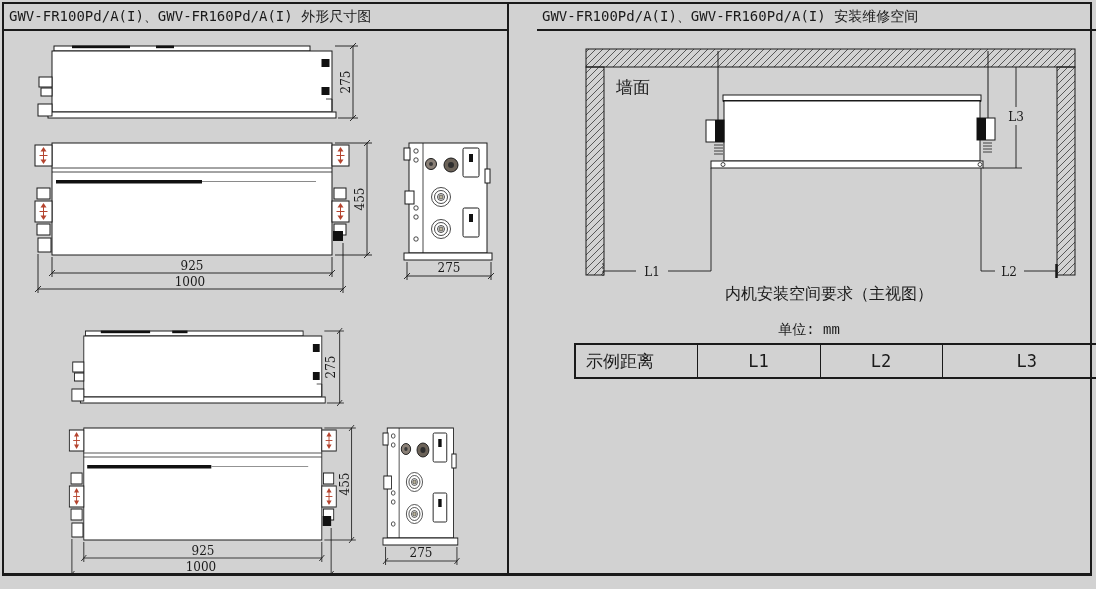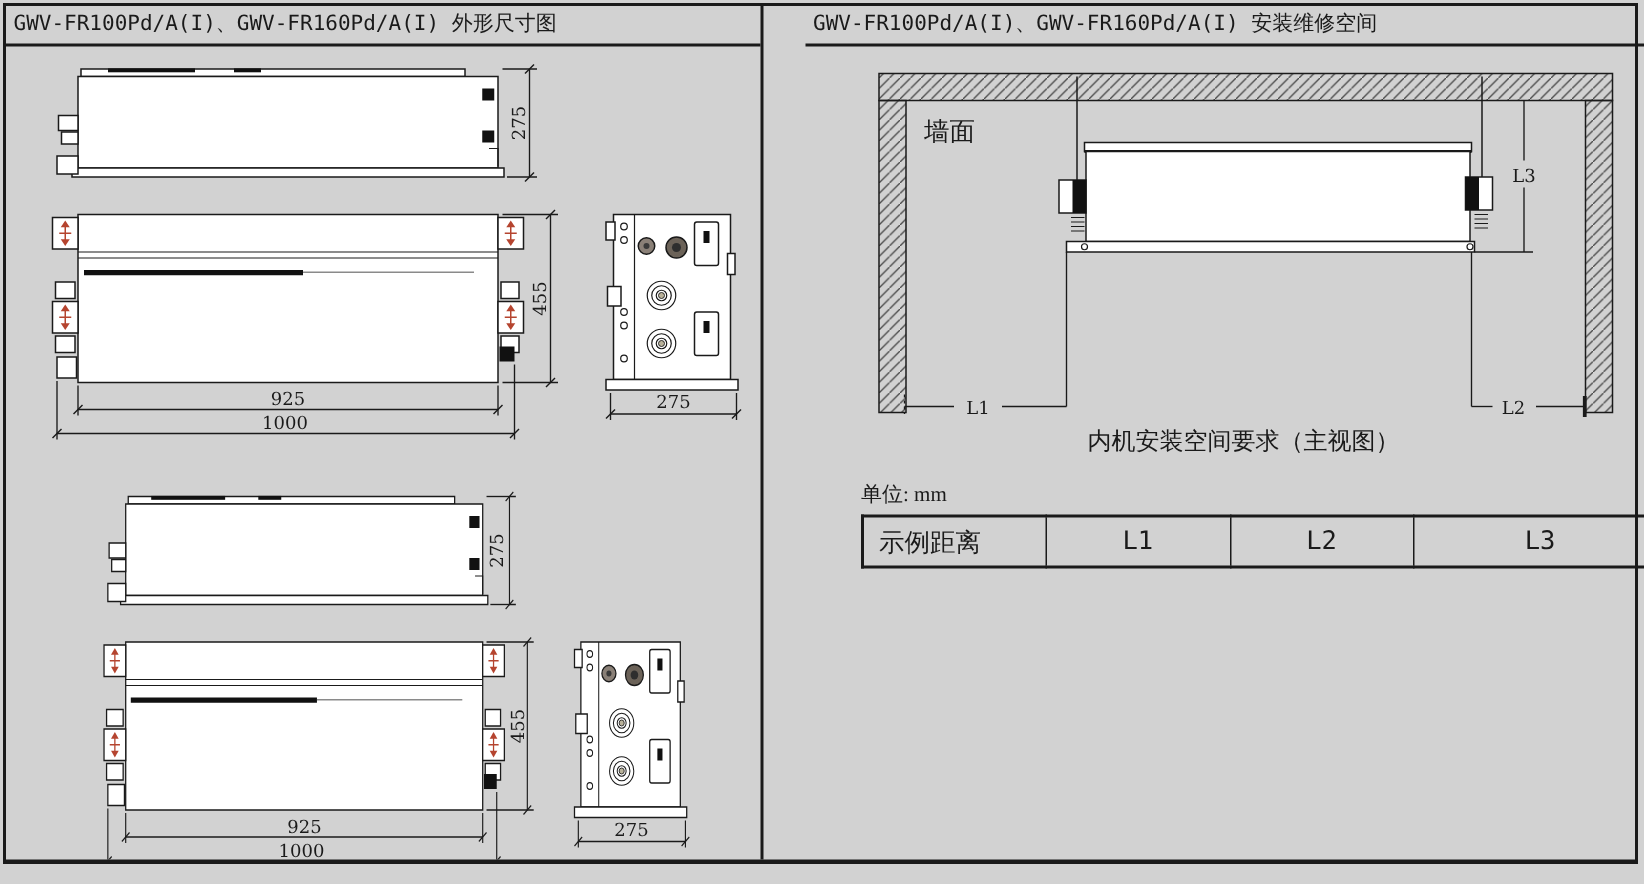--- a/index.html
+++ b/index.html
@@ -28,22 +28,22 @@
   .thin{stroke:#1a1a1a;stroke-width:.8;fill:none;}
   .wh{fill:#ffffff;stroke:#1a1a1a;stroke-width:1;}
   .blk{fill:#111;stroke:none;}
   .gray-ln{stroke:#8a8a8a;stroke-width:1;fill:none;}
   .dim-ln{stroke:#1a1a1a;stroke-width:.9;fill:none;}
   .dim-text{font-family:"DejaVu Serif","Liberation Serif",serif;font-size:12px;fill:#1a1a1a;}
   .cjk-text{font-family:"DejaVu Serif","Liberation Serif",serif;fill:#1a1a1a;}
   .red-mark{stroke:#b5442f;stroke-width:1;fill:none;}
   .red-fill{fill:#b5442f;stroke:none;}
   .unit-note{
-    position:absolute;left:37px;top:290px;width:470px;text-align:left;
-    font-family:Liberation Serif, serif;font-size:14px;
+    position:absolute;left:37px;top:290px;width:470px;text-align:center;
+    font-family:Liberation Mono, monospace;font-size:14px;
   }
   .space-table{
     position:absolute;left:37px;top:312px;width:537px;
     border-collapse:collapse;table-layout:fixed;
     border:2px solid #1a1a1a;
     font-family:"DejaVu Sans Mono",monospace;font-size:17px;
   }
   .space-table td{
     border:1px solid #1a1a1a;height:32px;text-align:center;
     padding:0;overflow:hidden;white-space:nowrap;

